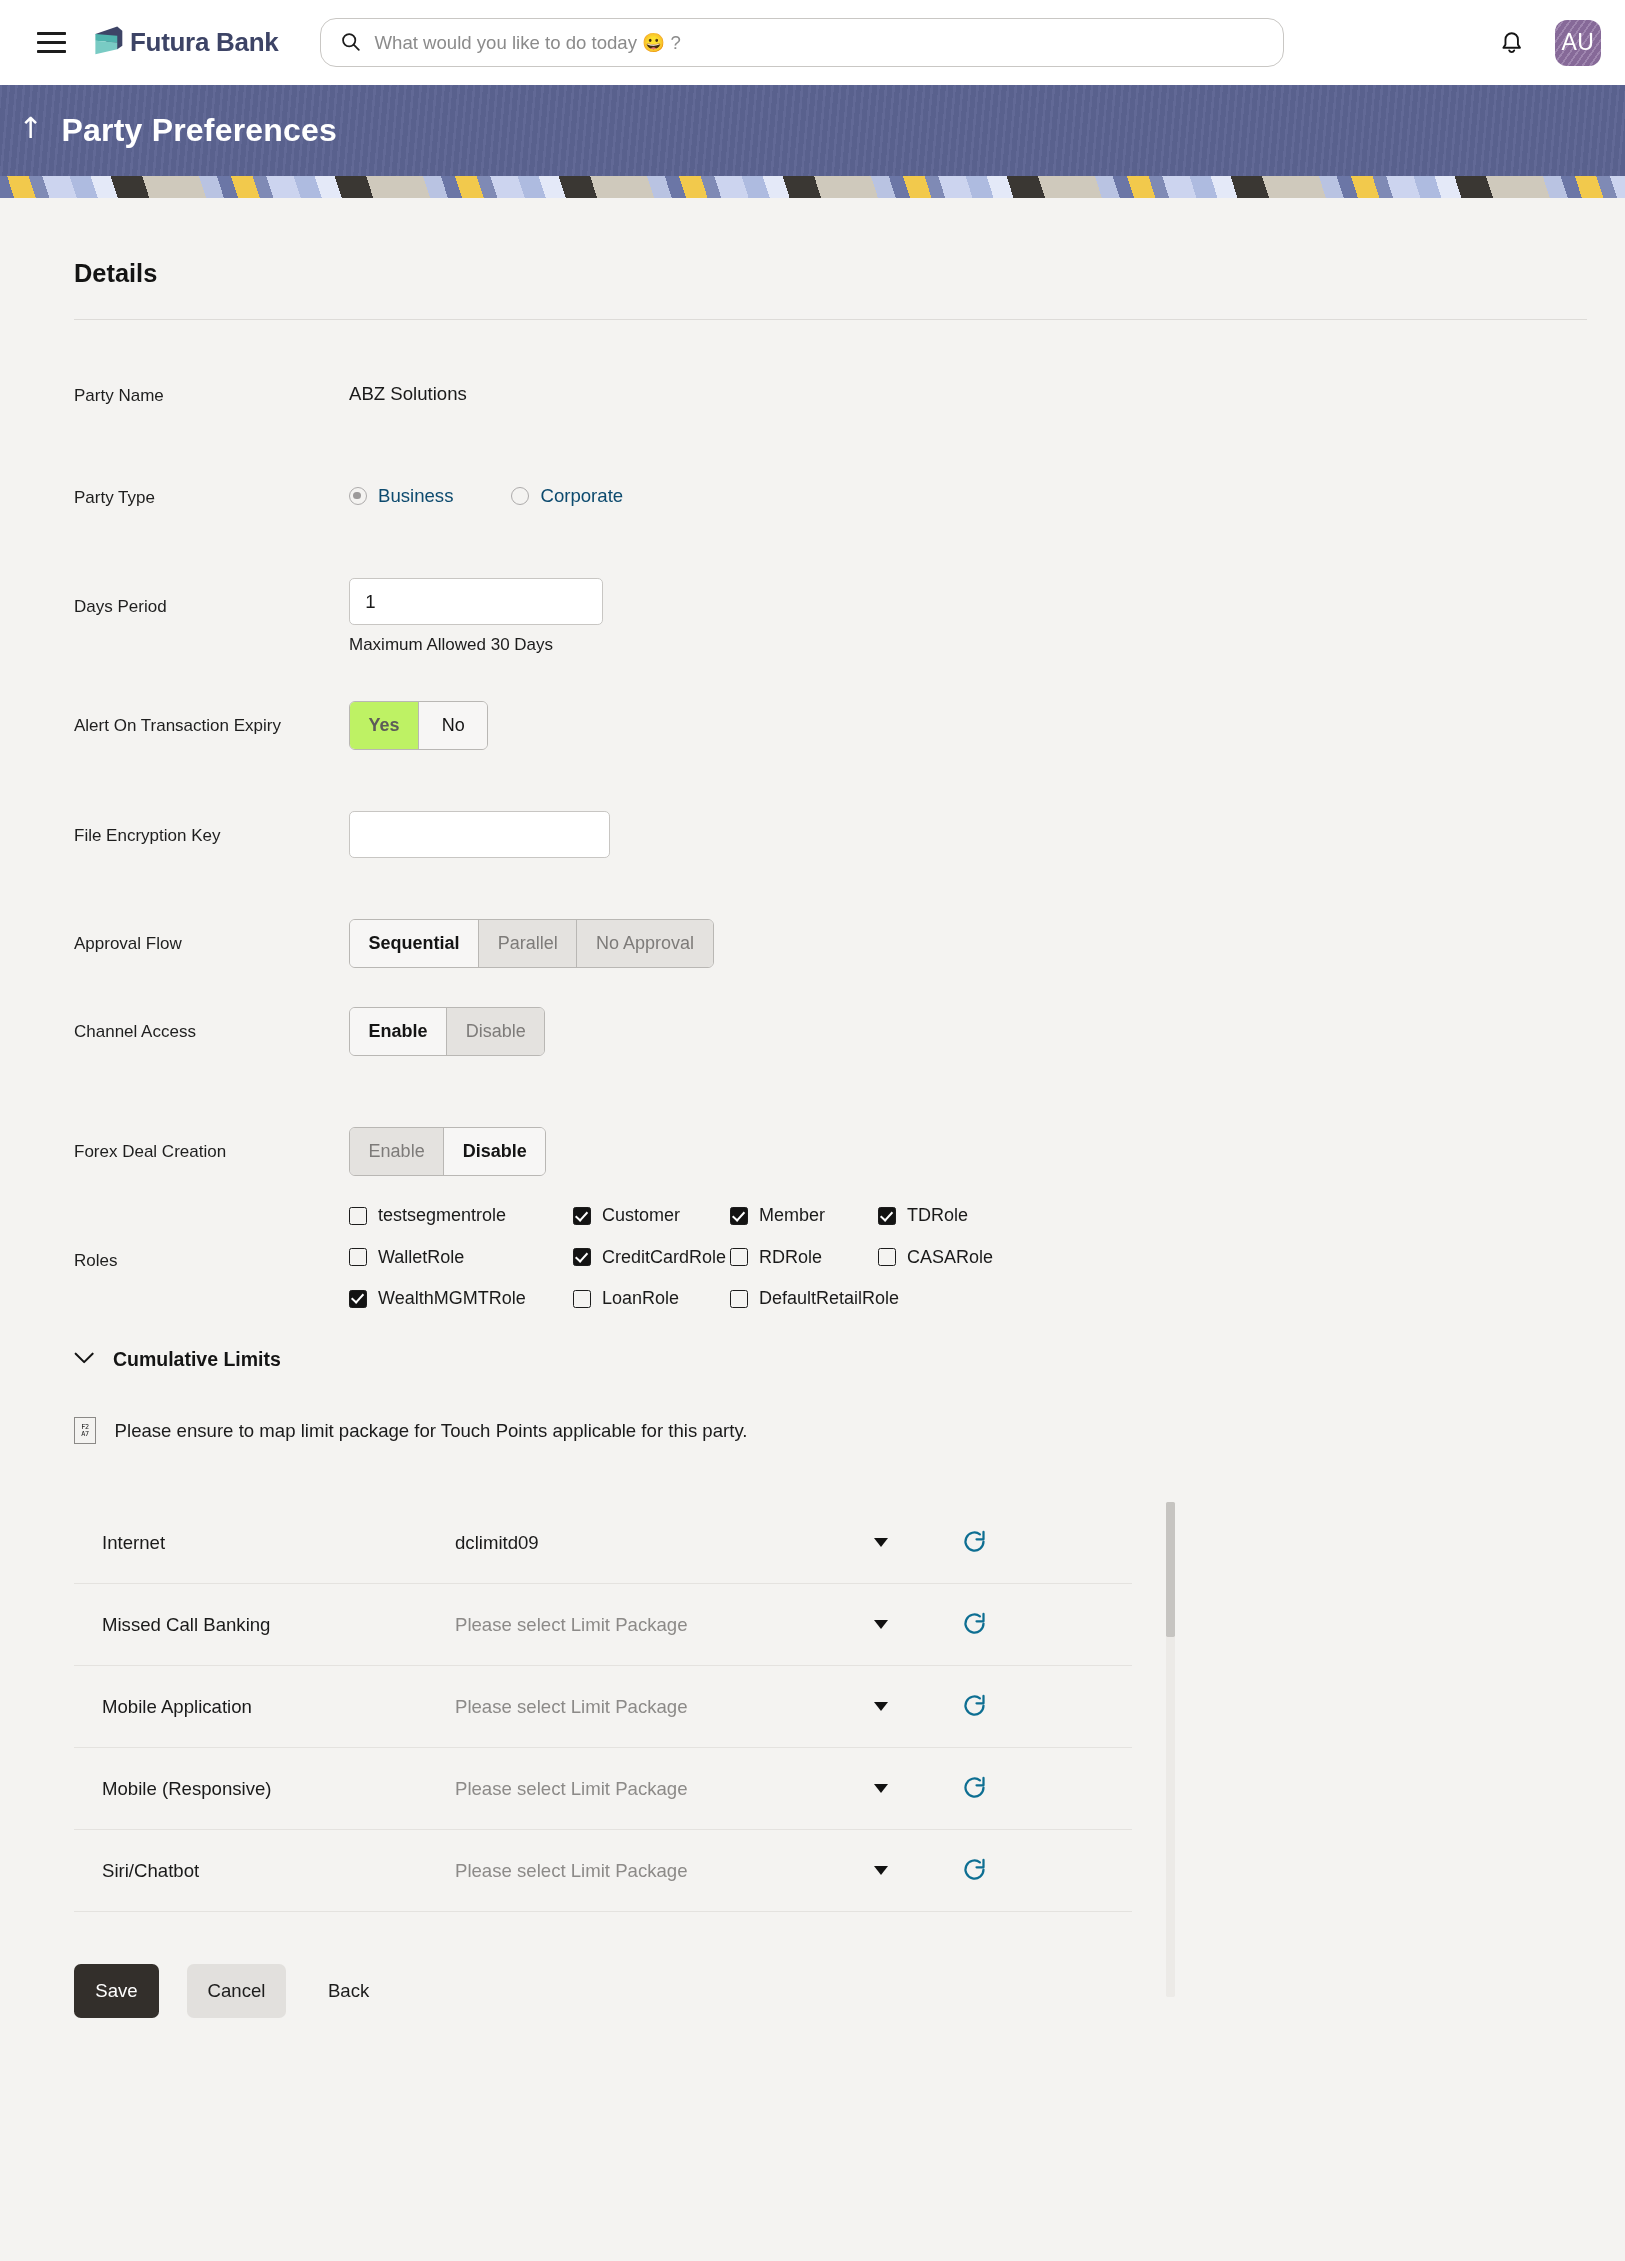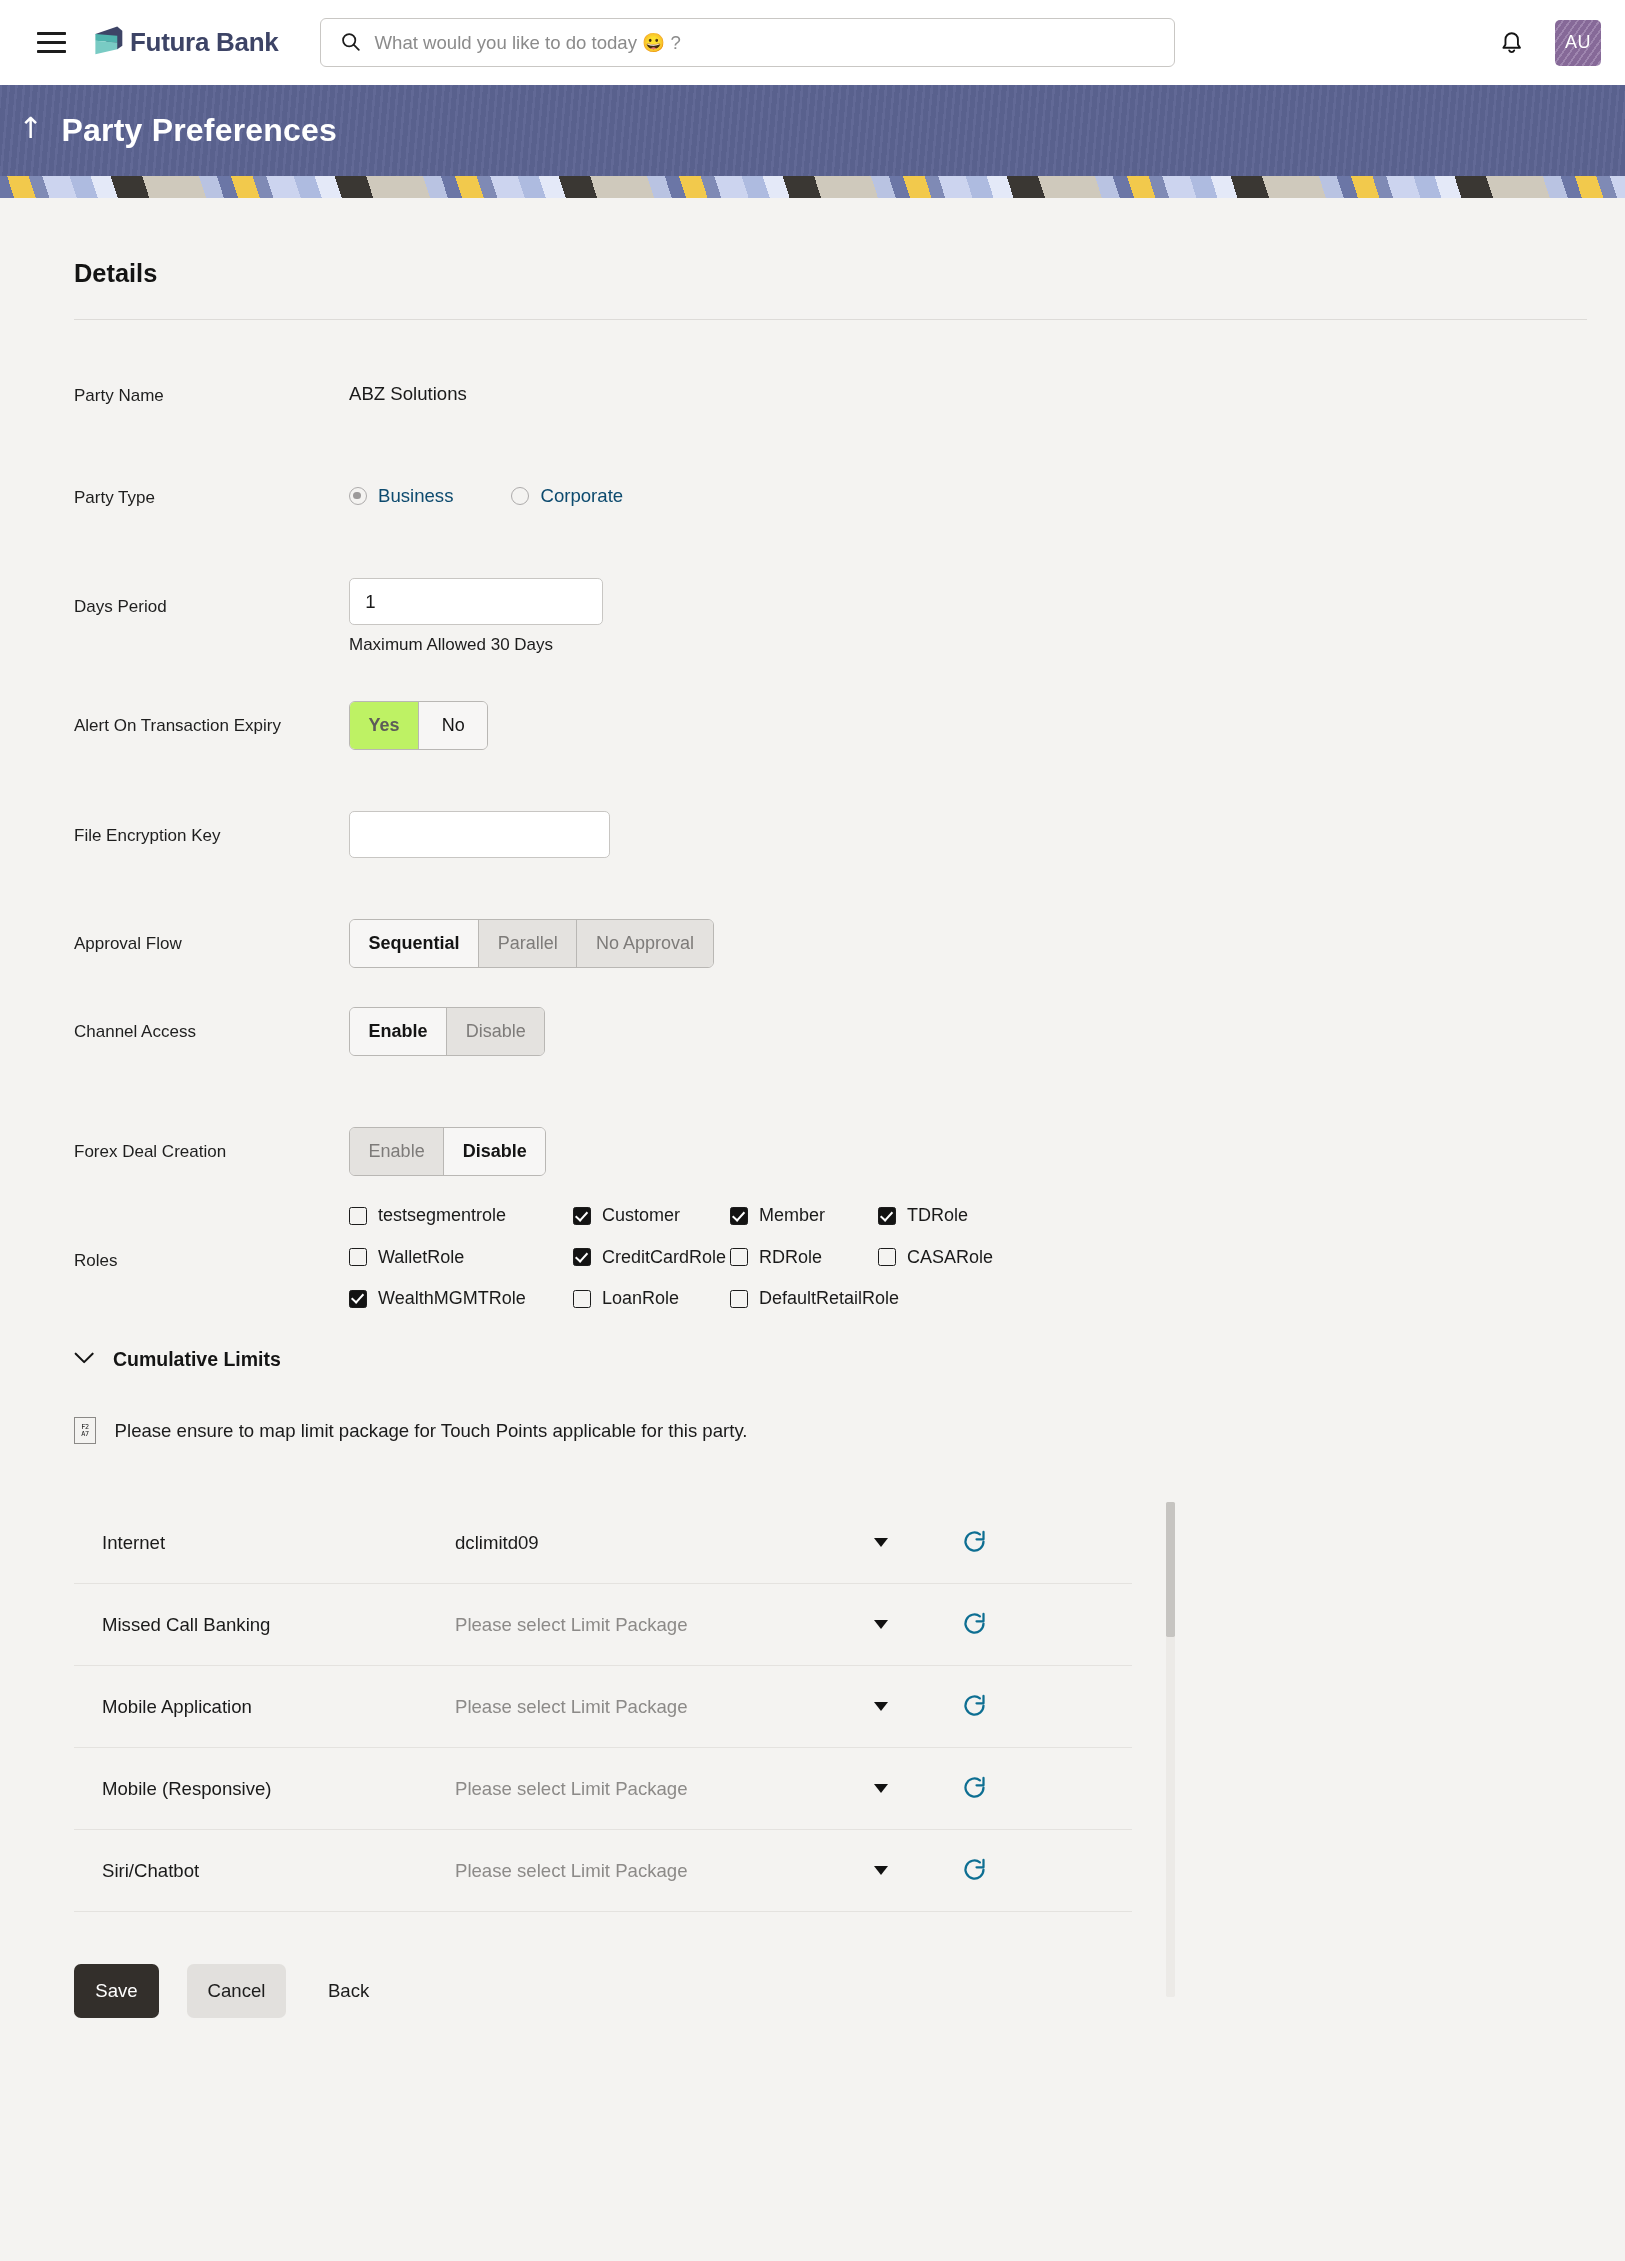--- a/index.html
+++ b/index.html
@@ -29,43 +29,43 @@
 
   .brand { display: flex; align-items: center; gap: 4px; margin-left: 24px; flex: 0 0 auto; }
   .logo-mark { width: 36px; height: 37px; position: relative; }
   .brand-name {
     font-size: 26px; font-weight: bold; color: #3d4466; letter-spacing: -0.3px;
     white-space: nowrap;
   }
 
   .searchwrap { margin-left: 42px; flex: 0 0 auto; }
   .searchbox {
-    width: 855px; height: 49px;
-    border: 0.8px solid #c9c7c4; border-radius: 6px;
+    width: 964px; height: 49px;
+    border: 0.8px solid #c9c7c4; border-radius: 16px;
     background: #fff; display: flex; align-items: center;
     padding: 0 18.6px; gap: 13.5px;
   }
   .search-icon { flex: 0 0 auto; display:block; }
   .search-input {
     border: none; outline: none; background: transparent;
     font-family: "Liberation Sans", sans-serif;
     font-size: 18.6px; color: #3a3a3a; width: 100%;
   }
   .search-input::placeholder { color: #8b8b8b; }
 
   .topbar-right {
     margin-left: auto; display: flex; align-items: center; gap: 30.5px; flex: 0 0 auto;
   }
   .bell { cursor: pointer; display: block; }
   .avatar {
-    width: 46px; height: 46px; border-radius: 5px;
+    width: 46px; height: 46px; border-radius: 12px;
     background:
       repeating-linear-gradient(125deg, rgba(255,255,255,0.16) 0 1.7px, rgba(0,0,0,0.05) 1.7px 6px),
       #8d6fa0;
-    color: #fff; font-size: 18px;
+    color: #fff; font-size: 23px;
     display: flex; align-items: center; justify-content: center;
     letter-spacing: 0.4px; cursor: pointer;
   }
 
   
   .banner {
     height: 91px; position: relative;
     background:
       repeating-linear-gradient(95deg, rgba(255,255,255,0.035) 0 2.5px, rgba(0,0,0,0.03) 2.5px 7.6px),
       #5c6492;

